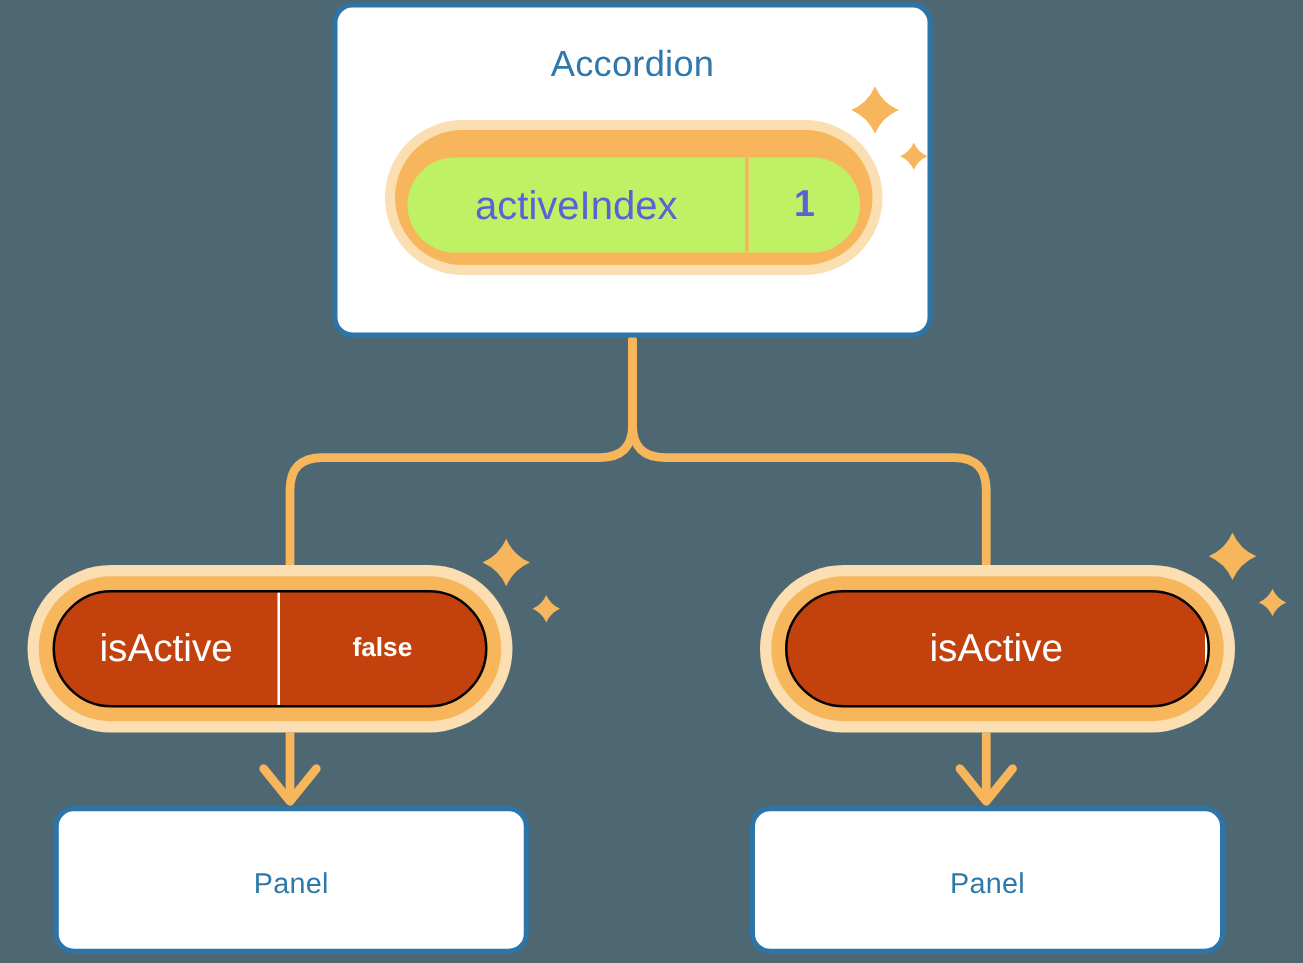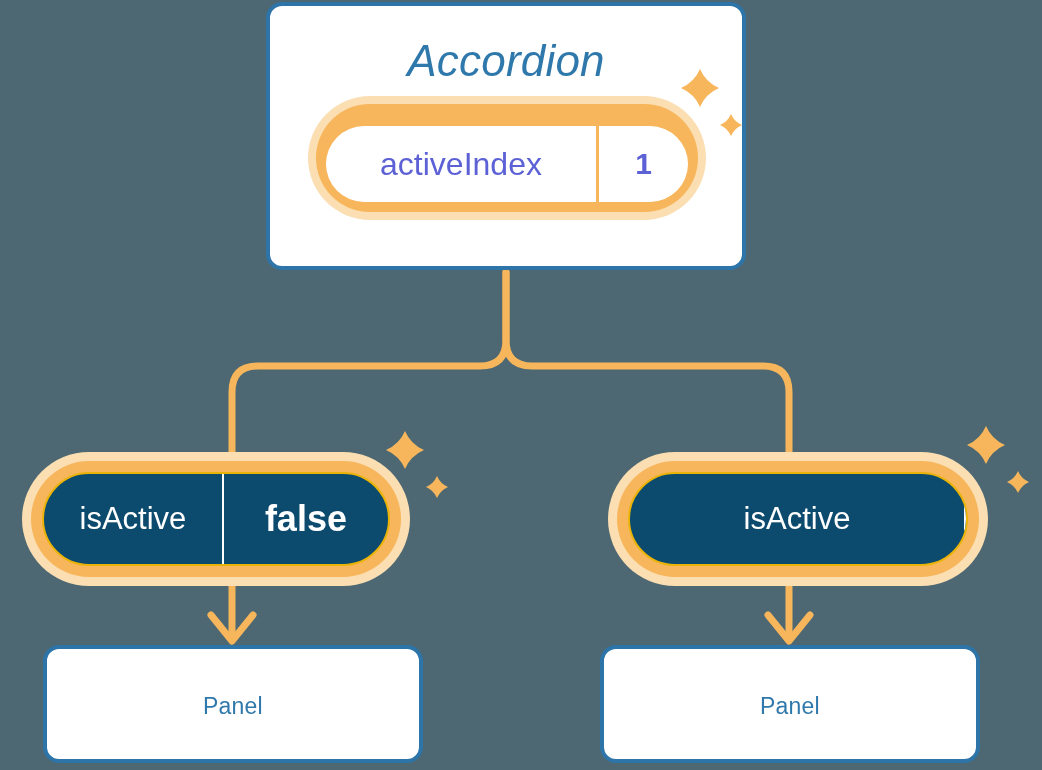--- a/index.html
+++ b/index.html
@@ -44,22 +44,21 @@
   }
 
   #accordion-card {
     left: 266px;
     top: 2px;
     width: 480px;
     height: 268px;
   }
   #accordion-card .card-title {
     top: 30px;
-    font-size: 44px;
-    font-style: italic;
+    font-size: 29px;
   }
 
   .panel-card {
     top: 645px;
     width: 380px;
     height: 118px;
   }
   #panel-left  { left: 43px; }
   #panel-right { left: 600px; }
   .panel-card .card-title {
@@ -112,21 +111,21 @@
     left: 308px;
     top: 96px;
     width: 398px;
     height: 124px;
   }
   #pill-active-index .pill-ring {
     left: 8px; top: 8px; right: 8px; bottom: 8px;
   }
   #pill-active-index .pill-body {
     left: 18px; top: 18px; right: 18px; bottom: 18px;
-    background: #ffffff;
+    background: #bef264;
     margin-top: 12px;
   }
   #pill-active-index .pill-key {
     flex: 0 0 270px;
     color: #5c61d6;
     font-size: 32px;
   }
   #pill-active-index .pill-divider {
     width: 3px;
     background: #f7b65b;
@@ -145,37 +144,37 @@
     height: 134px;
   }
   #pill-is-active-false { left: 22px;  width: 388px; }
   #pill-is-active-true  { left: 608px; width: 380px; }
 
   .pill-state .pill-ring {
     left: 9px; top: 9px; right: 9px; bottom: 9px;
   }
   .pill-state .pill-body {
     left: 20px; top: 20px; right: 20px; bottom: 20px;
-    background: #0c4a6e;
-    border: 2px solid #eab308;
+    background: #c2410c;
+    border: 2px solid #000000;
   }
   .pill-state .pill-key {
     flex: 1 1 52%;
     color: #ffffff;
     font-size: 31px;
   }
   .pill-state .pill-divider {
     width: 2px;
     background: #ffffff;
     align-self: stretch;
   }
   .pill-state .pill-val {
     flex: 1 1 48%;
     color: #ffffff;
-    font-size: 36px;
+    font-size: 21px;
     font-weight: bold;
   }
 
   
   .sparkle {
     position: absolute;
     pointer-events: none;
   }
   .sparkle svg { display: block; }
 </style>

